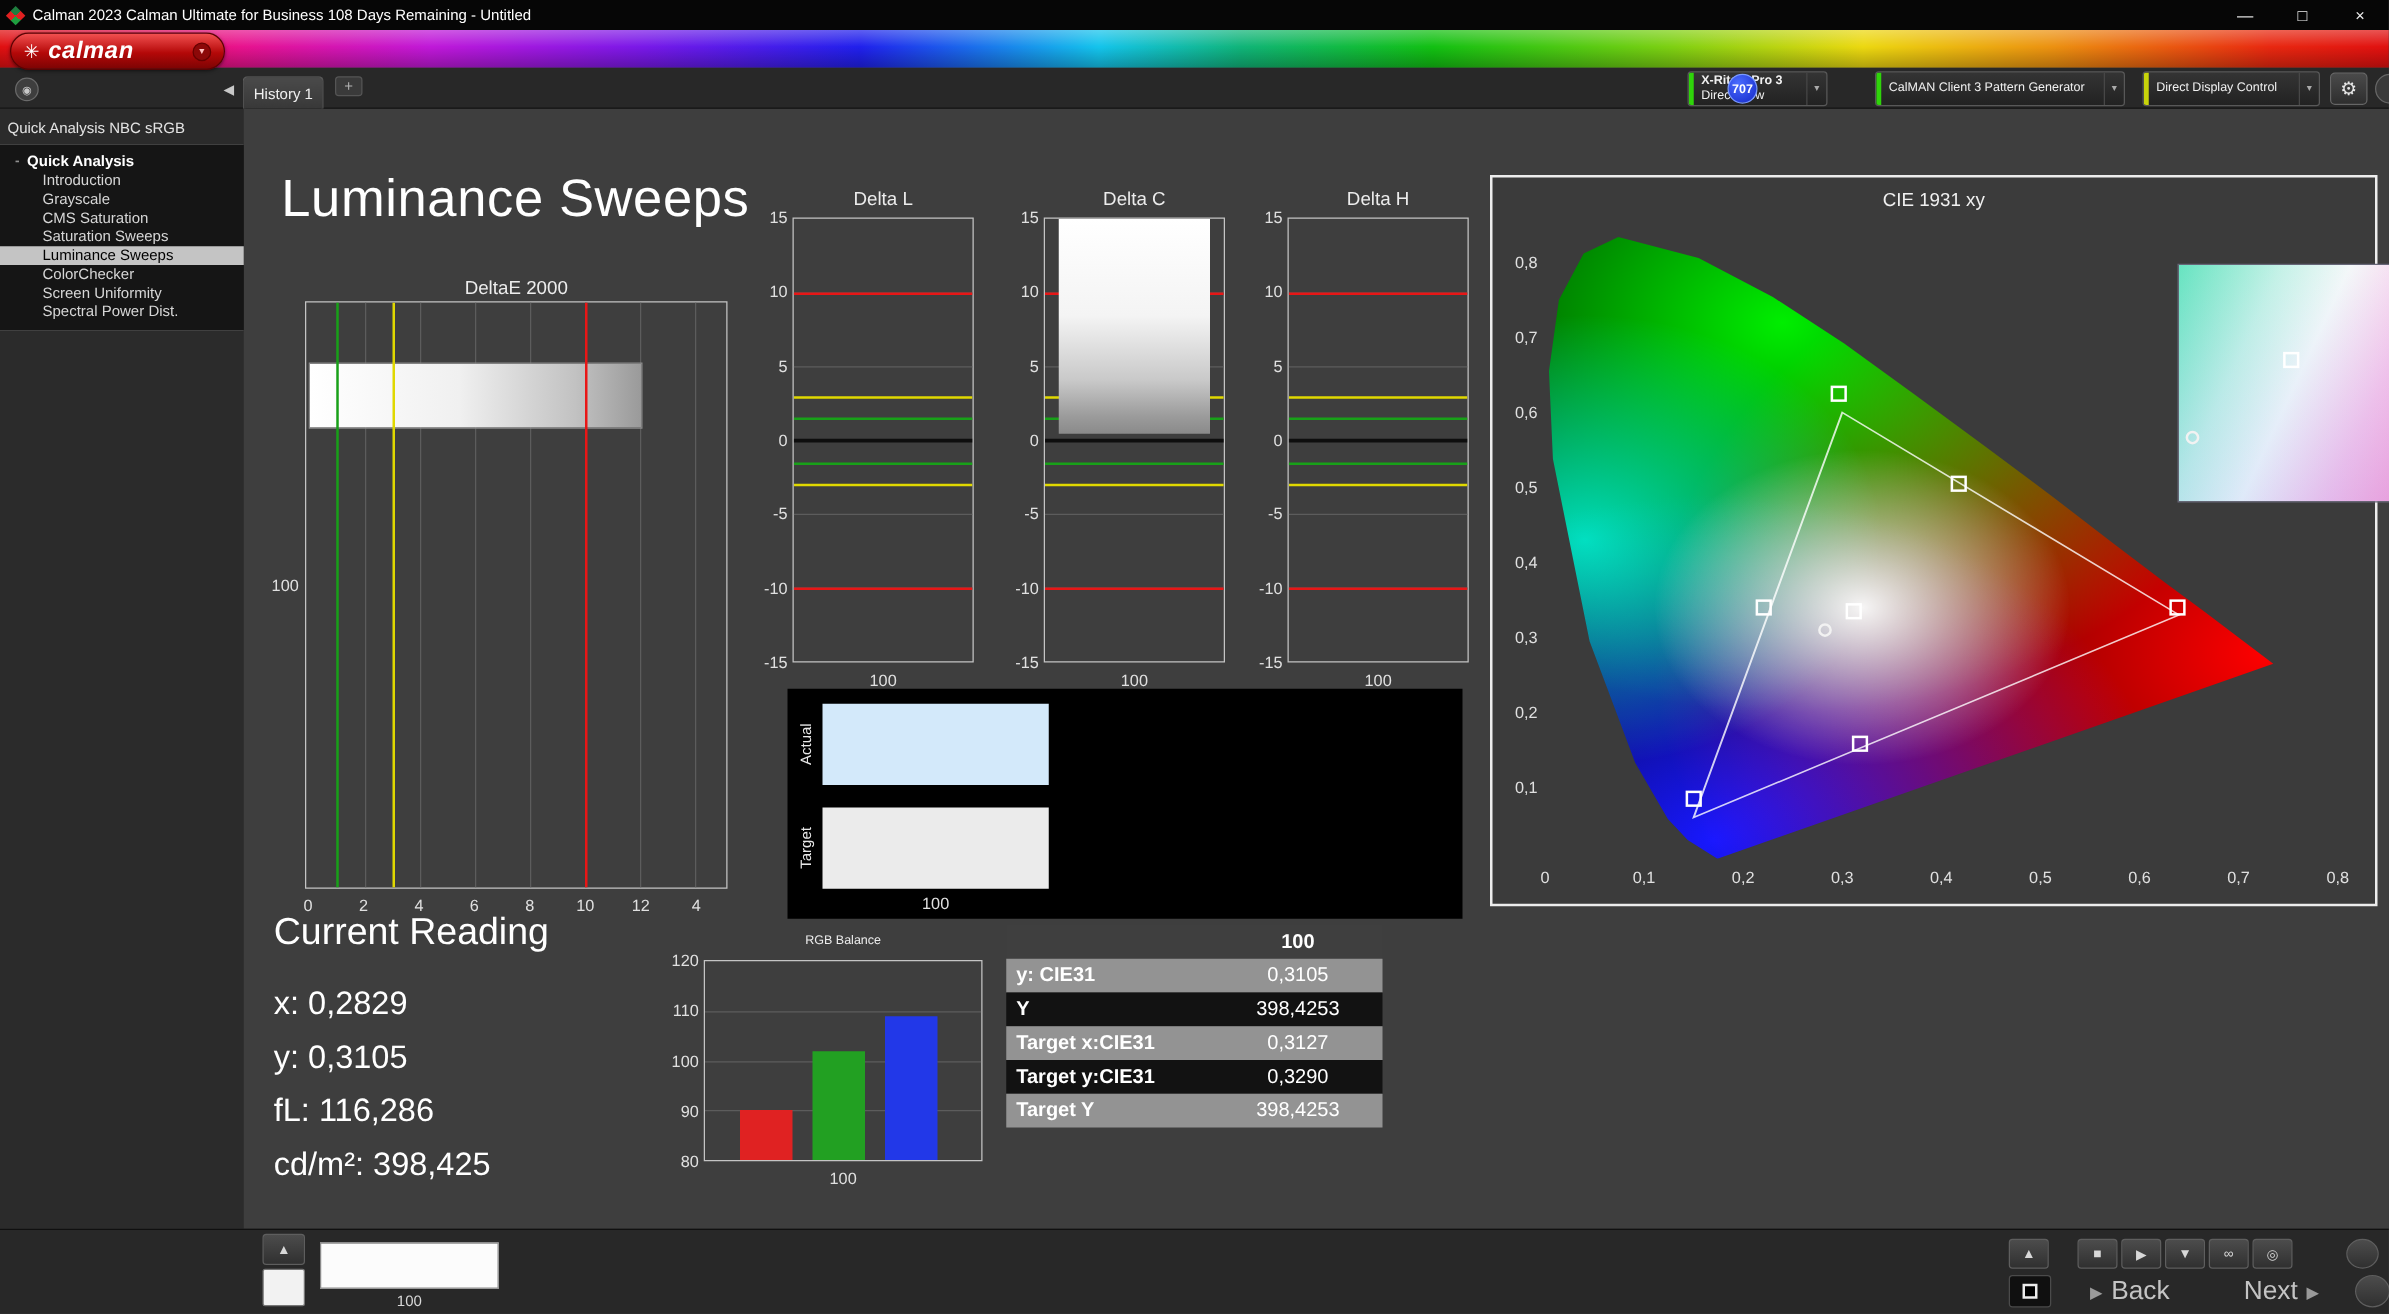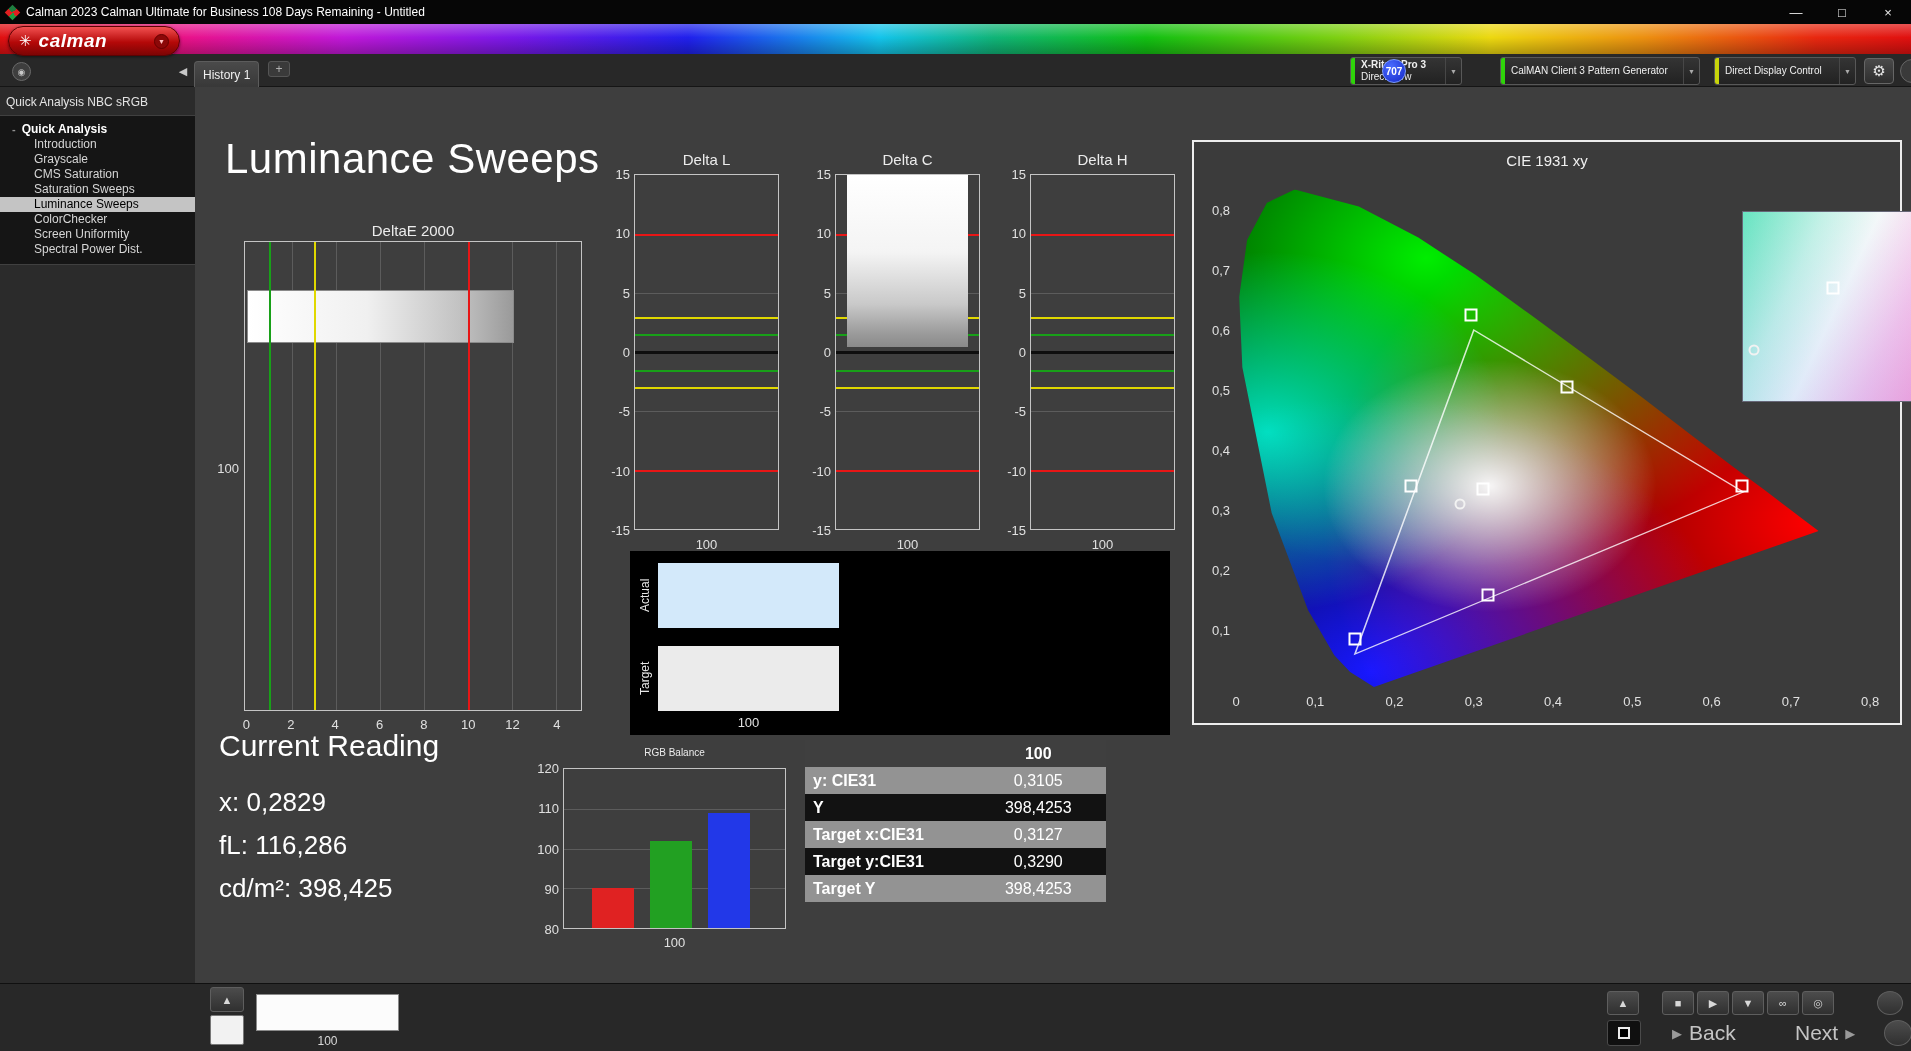--- a/index.html
+++ b/index.html
@@ -345,20 +345,21 @@
         <span class="tick" style="left: 60.9756%;">0,5</span>
         <span class="tick" style="left: 73.1707%;">0,6</span>
         <span class="tick" style="left: 85.3659%;">0,7</span>
         <span class="tick" style="left: 97.561%;">0,8</span>
       </div>
   </div>
 
   <div id="reading">
     <div class="rt">Current Reading</div>
     <div class="rl">x: 0,2829</div>
+    <div class="rl">y: 0,3105</div>
     <div class="rl">fL: 116,286</div>
     <div class="rl">cd/m²: 398,425</div>
   </div>
 
   <div class="chart-title" style="left:368px;top:660px;width:223px;font-size:10px">RGB Balance</div>
   <div class="yticks" style="left:322px;top:681px;width:42px;height:161px">
       <span class="tick" style="top: 0%;">120</span>
       <span class="tick" style="top: 25%;">110</span>
       <span class="tick" style="top: 50%;">100</span>
       <span class="tick" style="top: 75%;">90</span>

